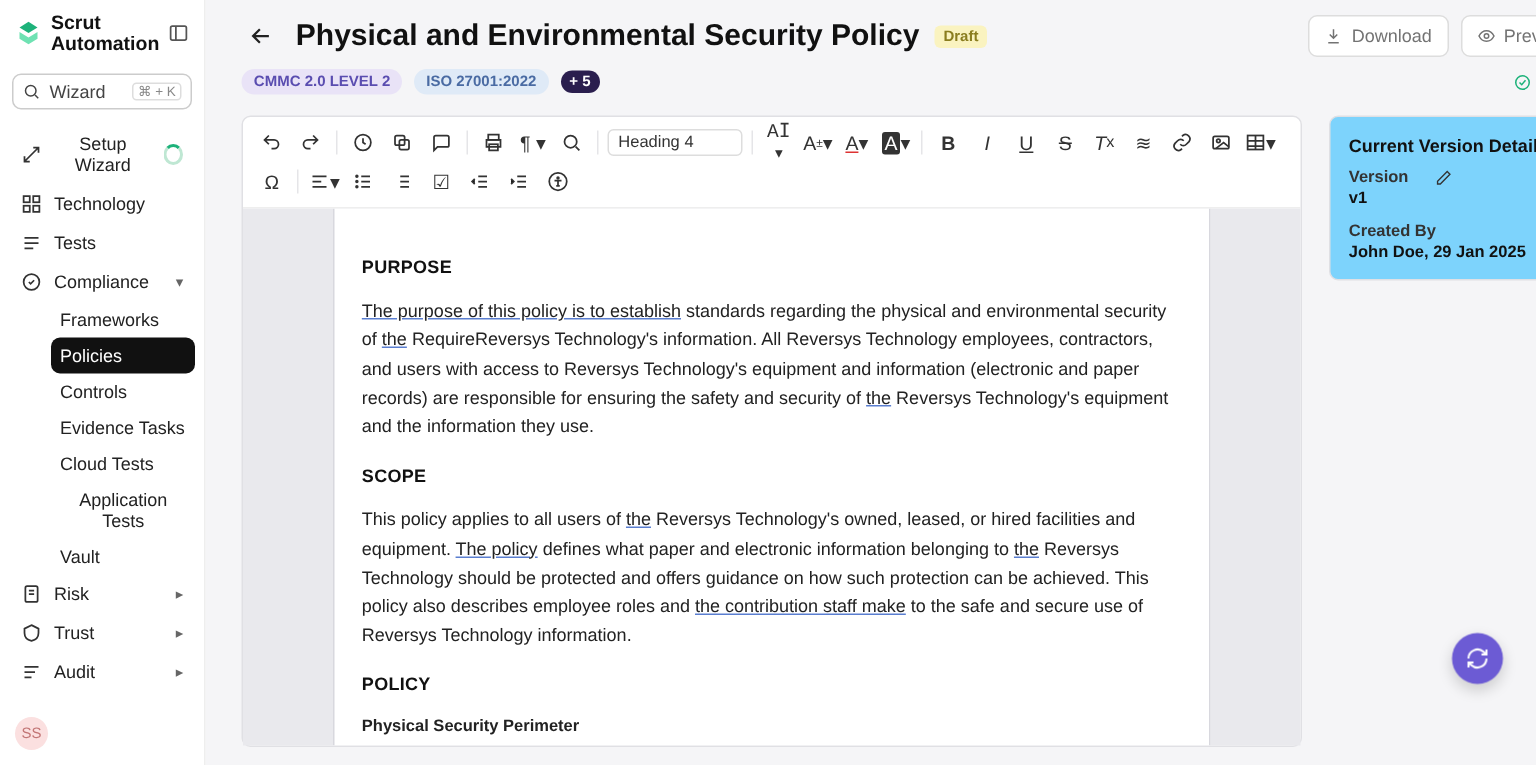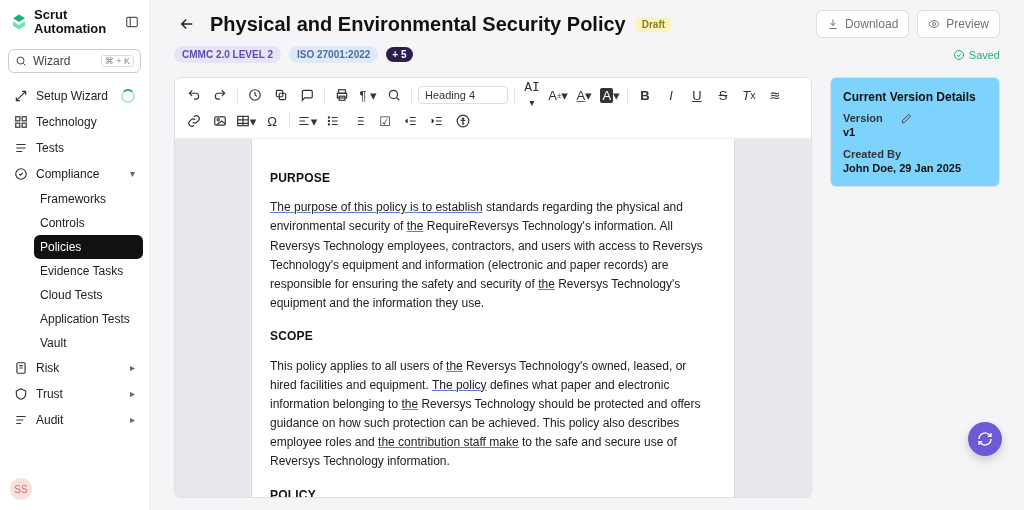--- a/index.html
+++ b/index.html
@@ -44,21 +44,21 @@
   .content-row { flex:1; display:flex; gap:18px; padding:8px 24px 12px; overflow:hidden; }
 
   
   .editor-card { flex:1; background:#fff; border:1px solid #e0e0e4; border-radius:6px; display:flex; flex-direction:column; min-height:0; }
   .toolbar { display:flex; flex-wrap:wrap; gap:4px; align-items:center; padding:6px 8px; border-bottom:1px solid #eee; font-size:12px; color:#333; }
   .tbtn { width:22px; height:22px; border:none; background:none; border-radius:4px; cursor:pointer; color:#333; display:inline-flex; align-items:center; justify-content:center; font-size:13px; }
   .tsel { font-size:11px; border:1px solid #ddd; border-radius:4px; padding:2px 18px 2px 6px; background:#fff; color:#333; appearance:none; position:relative; min-width:90px; }
   .tsep { width:1px; height:16px; background:#e5e5e8; margin:0 2px; }
 
   .editor-scroll { flex:1; overflow:auto; background:#e9e9ed; display:flex; justify-content:center; padding:0 60px; }
-  .page { background:#fff; width:484px; padding:16px 18px 40px; font-size:12px; color:#222; line-height:1.6; border-left:1px solid #d8d8de; border-right:1px solid #d8d8de; }
+  .page { background:#fff; width:585px; padding:16px 18px 40px; font-size:12px; color:#222; line-height:1.6; border-left:1px solid #d8d8de; border-right:1px solid #d8d8de; }
   .page h4 { font-size:12px; font-weight:700; margin:14px 0 10px; letter-spacing:.2px; color:#111; }
   .page p { margin-bottom:10px; }
   .u { text-decoration:underline; text-decoration-color:#5a7ed0; }
   .subhead { font-weight:700; font-size:11px; margin:8px 0 6px; }
 
   
   .side-panel { width:170px; background:#7dd3fc; border:1px solid #e0e0e4; border-radius:6px; padding:12px; font-size:11px; align-self:flex-start; }
   .side-panel h5 { font-size:12px; font-weight:700; margin-bottom:8px; }
   .field-label { color:#333; font-weight:600; margin-top:6px; display:flex; align-items:center; gap:18px; }
   .field-value { font-weight:700; margin-top:2px; }
@@ -138,25 +138,25 @@
             <path d="M9 12l2 2 4-4"></path>
           </svg>
         </span>
       <span>Compliance</span>
       <span class="chev">▾</span>
     </div>
     <div class="nav-sub">
       <div class="nav-item">
           <span>Frameworks</span>
         </div>
-      <div class="nav-item">
-          <span>Controls</span>
-        </div>
       <div class="nav-item active">
           <span>Policies</span>
+        </div>
+      <div class="nav-item">
+          <span>Controls</span>
         </div>
       <div class="nav-item">
           <span>Evidence Tasks</span>
         </div>
       <div class="nav-item">
           <span>Cloud Tests</span>
         </div>
       <div class="nav-item">
           <span>Application Tests</span>
         </div>

